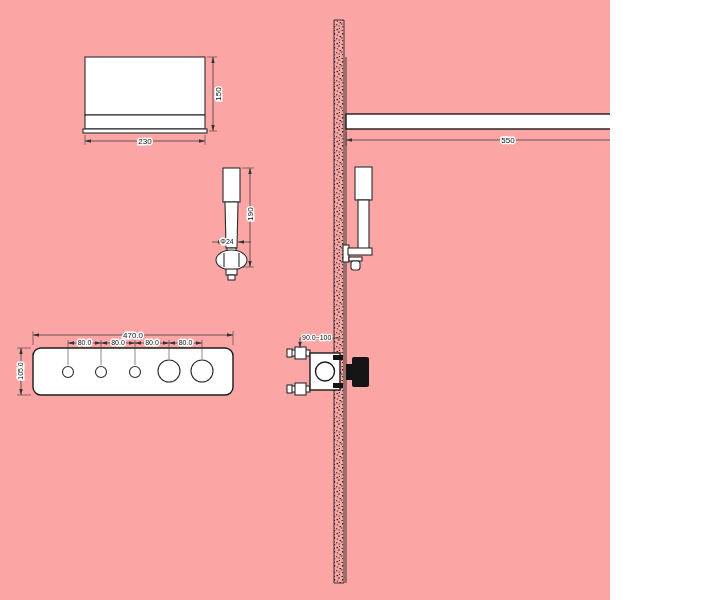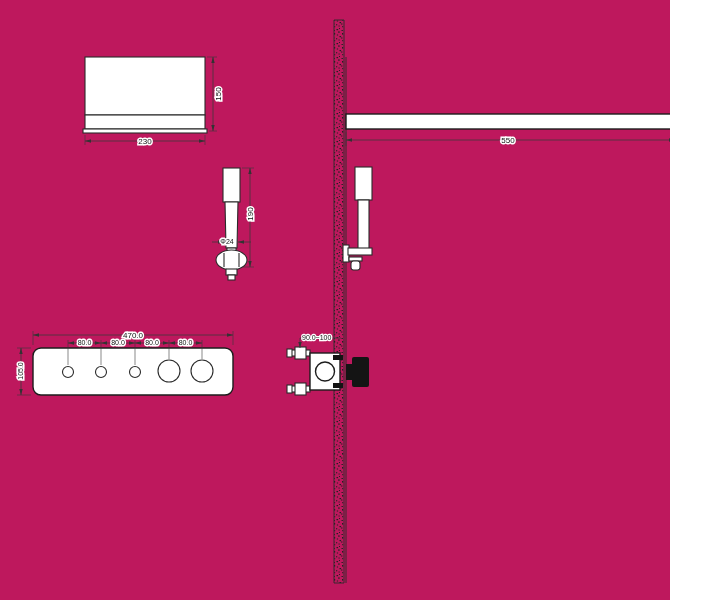--- a/index.html
+++ b/index.html
@@ -1,16 +1,16 @@
 <!DOCTYPE html>
 <html><head>
 <meta charset="utf-8">
 <style>
   html,body{margin:0;padding:0;background:#ffffff;}
-  .page{position:relative;width:670px;height:600px;background:#be185d;overflow:hidden;}
+  .page{position:relative;width:610px;height:600px;background:#fca5a5;overflow:hidden;}
   svg{position:absolute;left:0;top:0;}
   svg text{font-family:"Liberation Sans", sans-serif;fill:#111;}
   .dt{font-size:8px;stroke:#fff;stroke-width:3px;paint-order:stroke;text-anchor:middle;}
   .dt7{font-size:7px;stroke:#fff;stroke-width:3px;paint-order:stroke;text-anchor:middle;}
   .dts{font-size:7px;stroke:#fff;stroke-width:2.4px;paint-order:stroke;text-anchor:start;}
   .ln{stroke:#2b2b2b;stroke-width:1.1;fill:none;}
   .shape{fill:#ffffff;stroke:#2b2b2b;stroke-width:1.1;}
   .shapeb{fill:#ffffff;stroke:#1c1c1c;stroke-width:1.4;}
   .solid{fill:#141414;stroke:none;}
   .dim{stroke:#3a3a3a;stroke-width:0.75;fill:none;}

